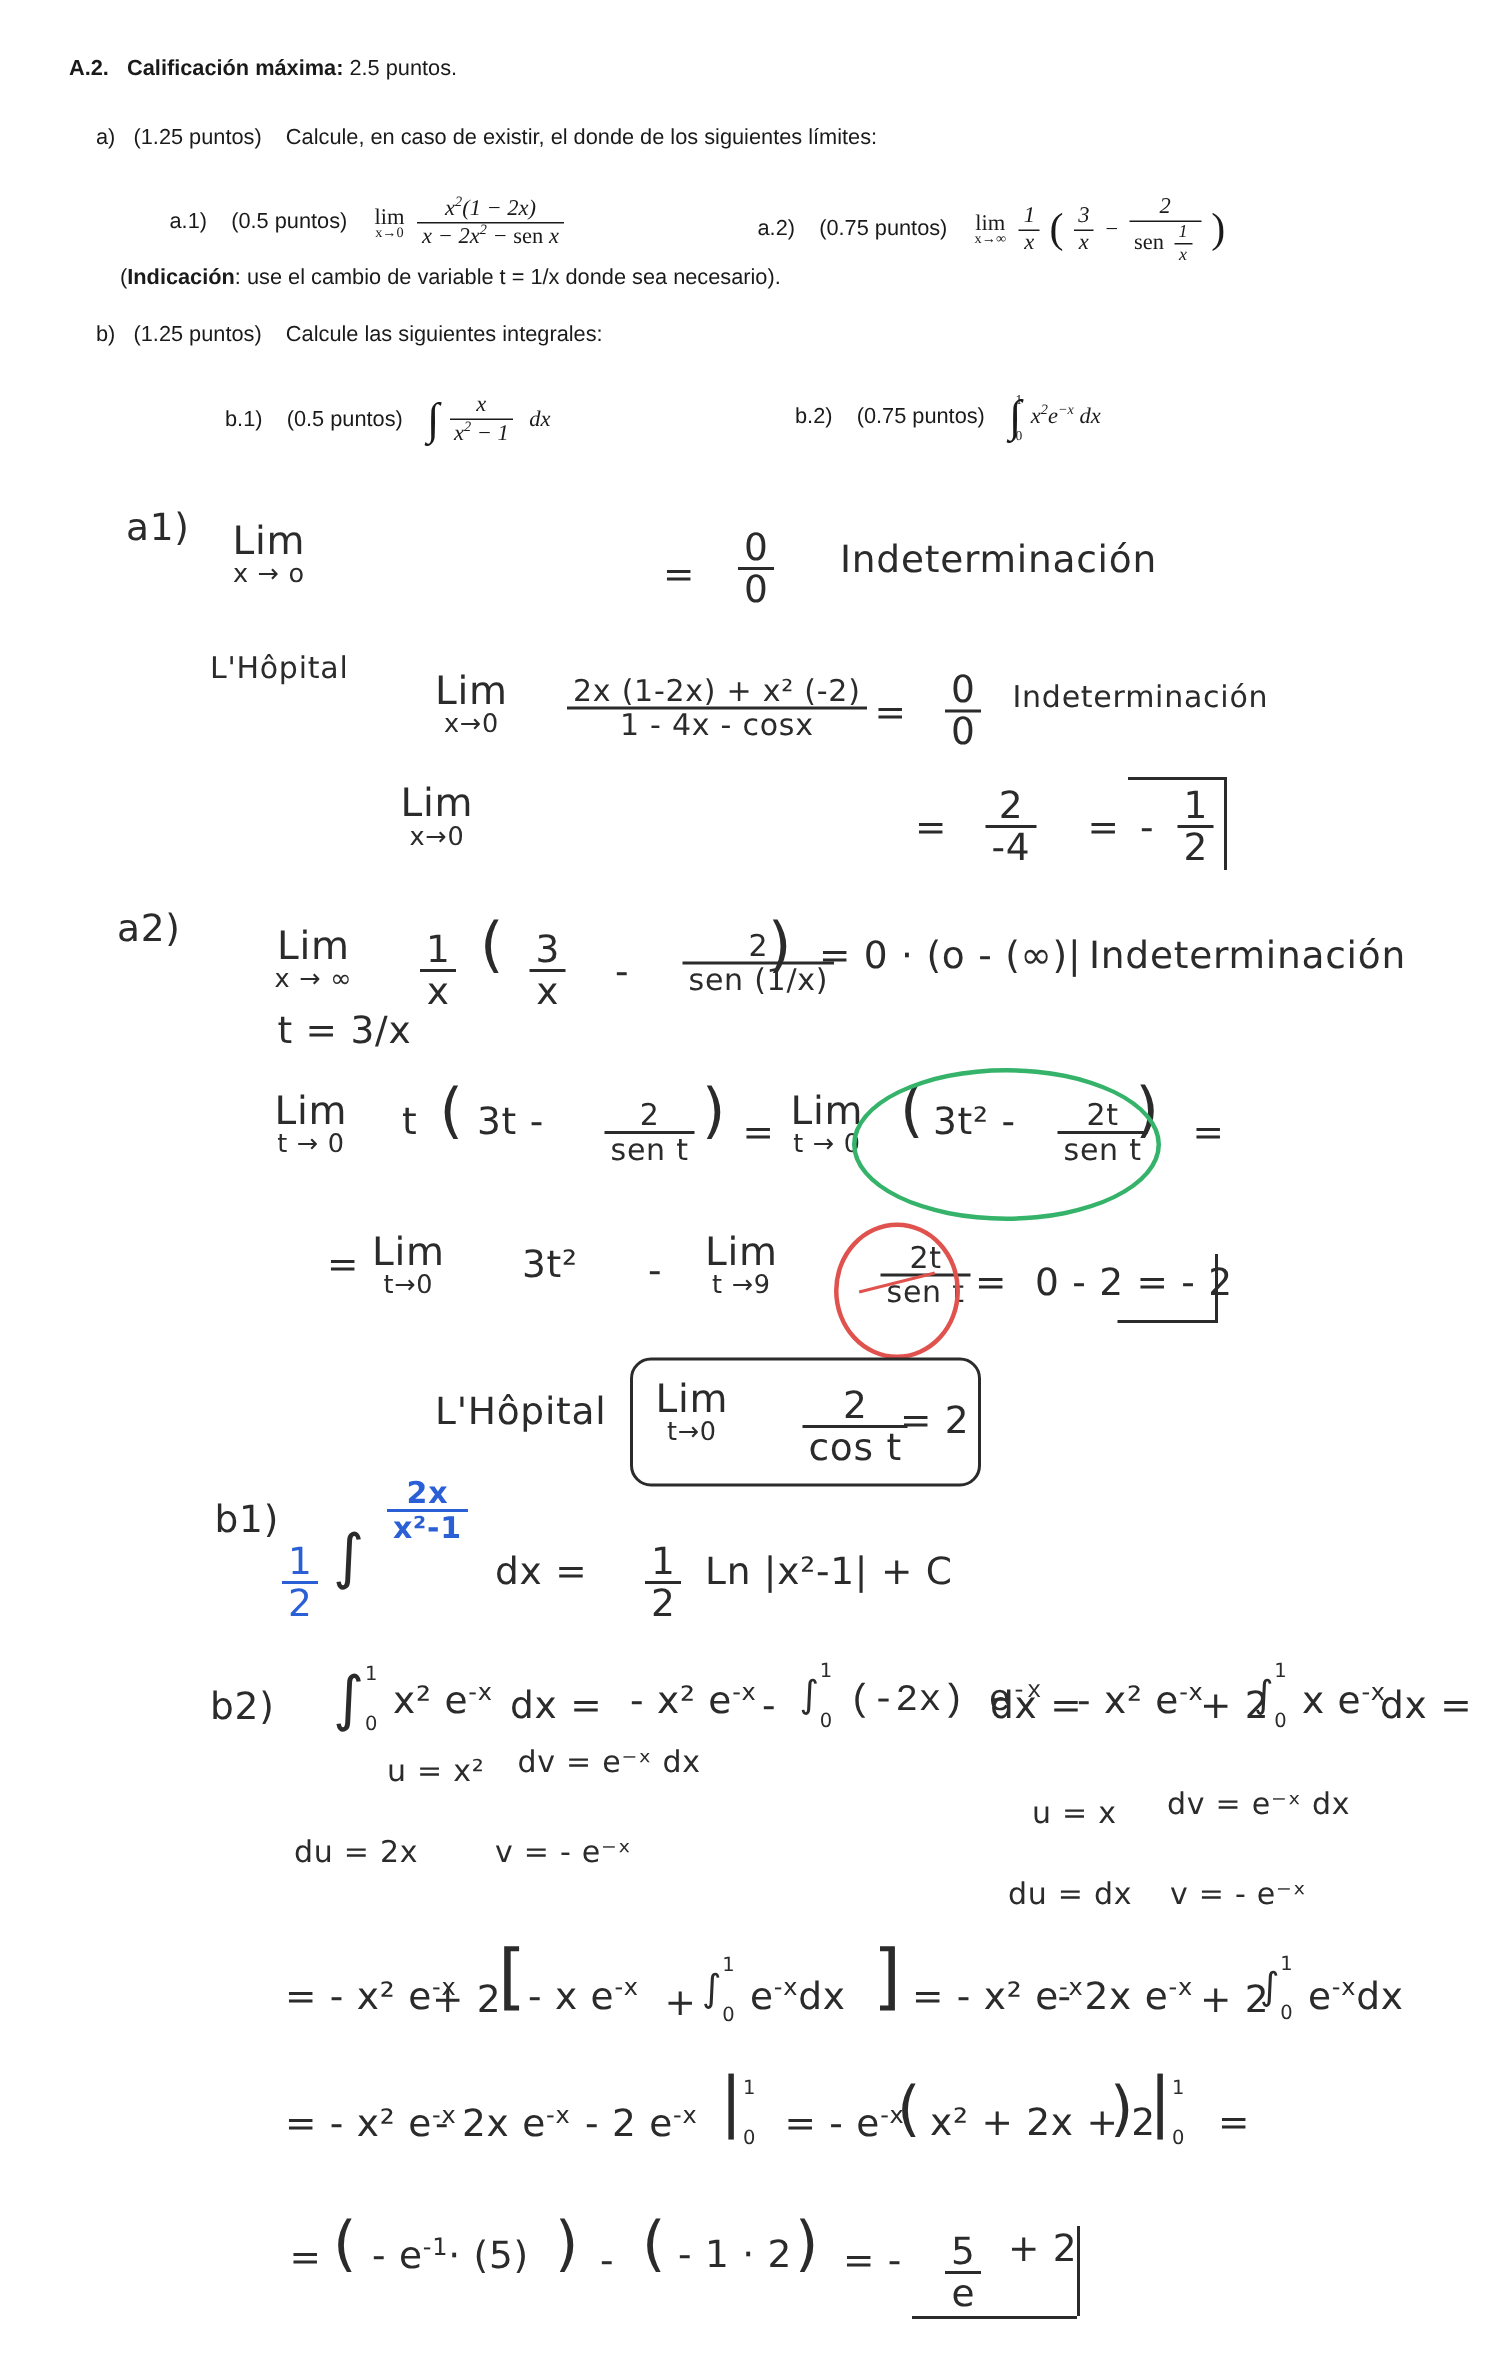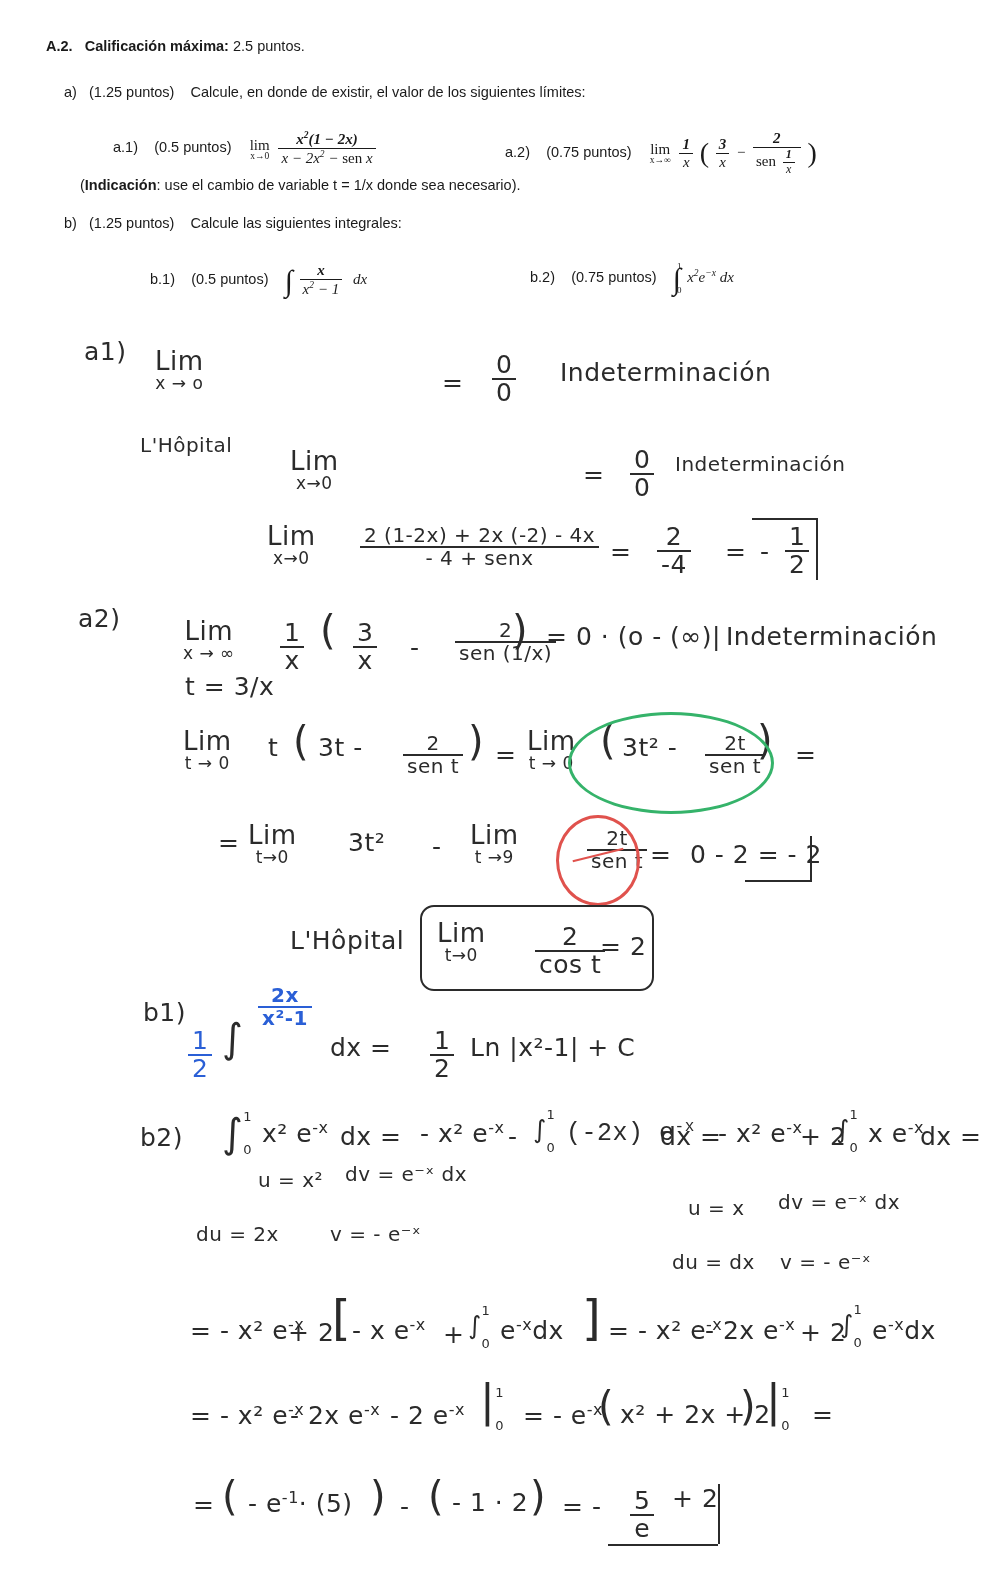--- a/index.html
+++ b/index.html
@@ -85,21 +85,21 @@
   }
   .lim .big { font-size: 15px; }
   .lim .sub { font-size: 9.5px; display: block; margin-top: -3px; }
   .frac {
     display: inline-block;
     text-align: center;
     vertical-align: middle;
     margin: 0 3px;
     line-height: 1.15;
   }
-  .frac .num { display: block; border-bottom: 1px solid #1a1a1a; padding: 0 3px; font-weight: bold; }
+  .frac .num { display: block; border-bottom: 1px solid #1a1a1a; padding: 0 3px; }
   .frac .den { display: block; padding: 0 3px; }
   .frac.sm { font-size: 12px; }
   .paren {
     font-size: 28px;
     font-style: normal;
     vertical-align: middle;
     line-height: 0.8;
     font-family: "Liberation Serif", serif;
   }
   .intsym {
@@ -218,21 +218,21 @@
     &nbsp;
     <span class="lbl">Calificación máxima:</span>
     <span>2.5 puntos.</span>
   </div>
 
   <div class="item-a">
     <span>a)</span>
     &nbsp;
     <span>(1.25 puntos)</span>
     &nbsp;&nbsp;
-    <span>Calcule, en donde de existir, el valor de los siguientes límites:</span>
+    <span>Calcule, en caso de existir, el donde de los siguientes límites:</span>
   </div>
 
   <div class="sub-a1">
     <span>a.1)</span>
     &nbsp;&nbsp;
     <span>(0.5 puntos)</span>
     &nbsp;&nbsp;
     <span class="math">
       <span class="lim"><span class="big mathup">lim</span><span class="sub">x→0</span></span>
       <span class="frac">
@@ -317,43 +317,43 @@
 
   <div class="hw small" style="left:140px; top:433px;">L'Hôpital</div>
 
   <div class="hw" style="left:290px; top:448px;">
     <span class="hlim">
       <span class="l">Lim</span>
       <span class="u">x→0</span>
     </span>
   </div>
 
+  <div class="hw small" style="left:373px; top:450px;">
+    <span class="hfrac">
+      <span class="num">2x (1-2x) + x² (-2)</span>
+      <span class="den">1 - 4x -  cosx</span>
+    </span>
+  </div>
 
   <div class="hw" style="left:583px; top:460px;">=</div>
   <div class="hw" style="left:625px; top:447px;">
     <span class="hfrac">
       <span class="num">0</span>
       <span class="den">0</span>
     </span>
   </div>
   <div class="hw small" style="left:675px; top:452px;">Indeterminación</div>
 
   <div class="hw" style="left:267px; top:523px;">
     <span class="hlim">
       <span class="l">Lim</span>
       <span class="u">x→0</span>
     </span>
   </div>
 
-  <div class="hw small" style="left:355px; top:525px;">
-    <span class="hfrac">
-      <span class="num">2 (1-2x) + 2x (-2) - 4x</span>
-      <span class="den">- 4 + senx</span>
-    </span>
-  </div>
 
   <div class="hw" style="left:610px; top:537px;">=</div>
   <div class="hw" style="left:652px; top:524px;">
     <span class="hfrac">
       <span class="num">2</span>
       <span class="den">-4</span>
     </span>
   </div>
   <div class="hw" style="left:725px; top:537px;">=</div>
   <div class="hw" style="left:760px; top:537px;">-</div>

